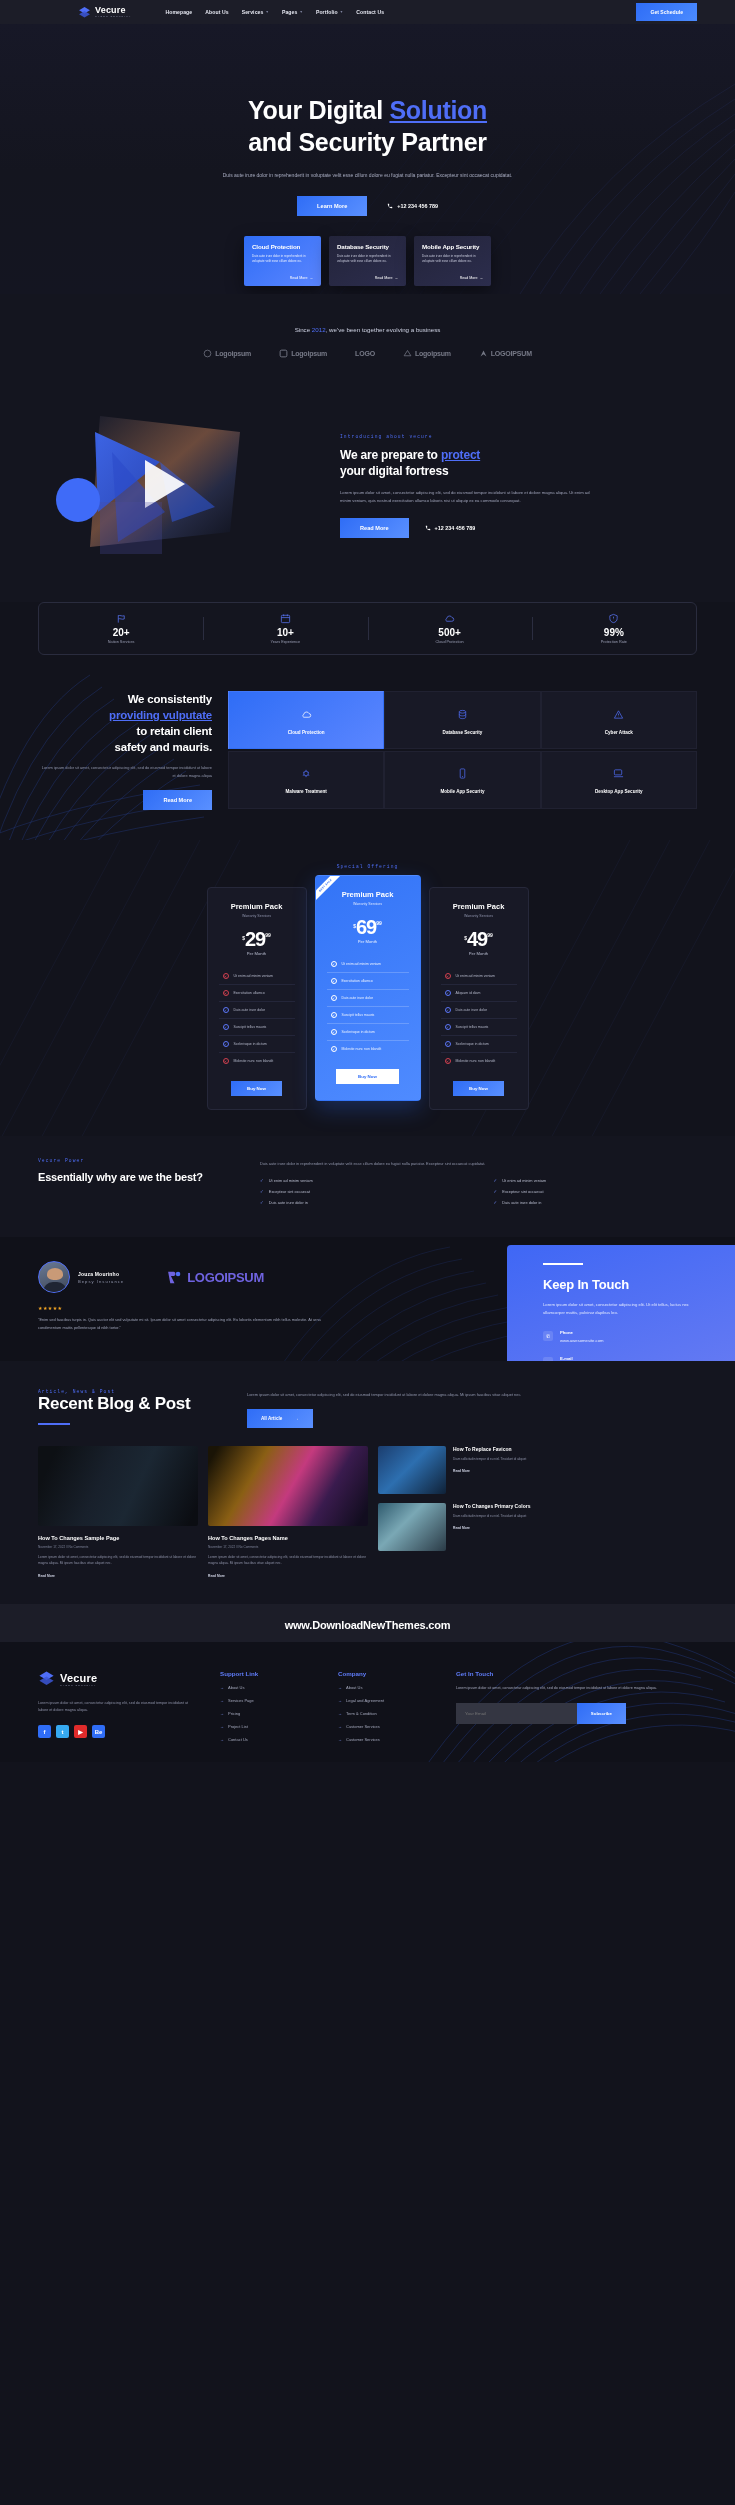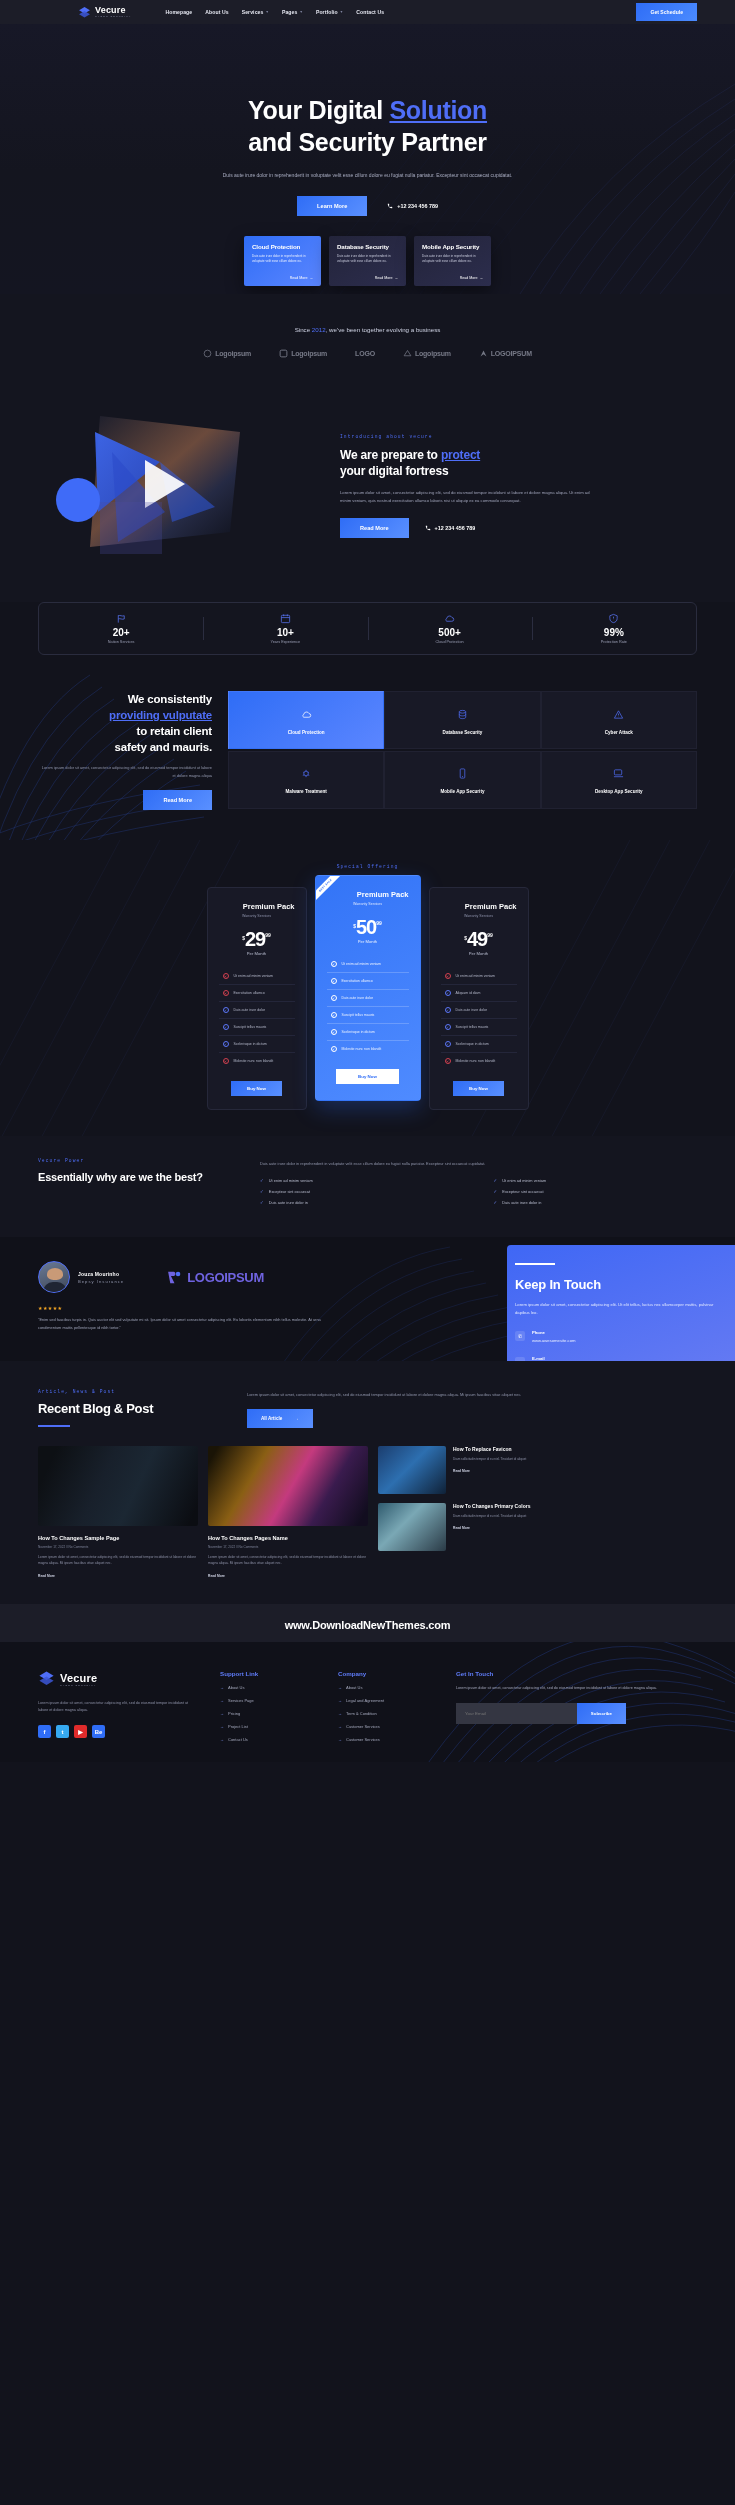--- a/index.html
+++ b/index.html
@@ -130,21 +130,21 @@
   }
   .pcard.featured {
     width:106px; background:linear-gradient(150deg,#3374f7,#4f8bff); border-color:transparent;
     margin-top:-12px; padding-bottom:16px; overflow:hidden; box-shadow:0 8px 22px rgba(47,109,246,.28);
   }
   .ribbon {
     position:absolute; left:-17px; top:6px; transform:rotate(-45deg);
     background:#fff; color:#2f6df6; font-size:2.6px; font-weight:bold;
     padding:2px 18px; letter-spacing:.3px;
   }
-  .pcard h3 { font-size:7.5px; font-weight:bold;text-align:right; }
+  .pcard h3 { font-size:7.5px; font-weight:bold; }
   .pcard .sub { font-size:3.6px; color:#8e93ab; margin-top:3px; }
   .pcard.featured .sub { color:#dbe6ff; }
   .price { margin-top:12px; display:flex; justify-content:center; align-items:flex-start; }
   .price .cur { font-size:5px; font-weight:bold; margin-top:5px; }
   .price .amt { font-size:20px; font-weight:bold; line-height:.9; letter-spacing:-1px; }
   .price .cts { font-size:5px; font-weight:bold; margin-top:2px; }
   .permonth { font-size:4.2px; color:#b9bdd0; margin-top:3px; }
   .pcard.featured .permonth { color:#e8f0ff; }
   .feats { margin-top:12px; }
   .feat {
@@ -189,36 +189,36 @@
   .testi-name { font-size:5px; font-weight:bold; letter-spacing:.2px; }
   .testi-role { font-size:4.2px; color:#9196ac; letter-spacing:1px; margin-top:2px; }
   .testi-logo { margin-left:34px; display:flex; align-items:center; gap:4px; }
   .testi-logo .txt { font-size:13px; font-weight:bold; color:#6f63e0; letter-spacing:-.3px; }
   .stars { color:#f5a623; font-size:5px; letter-spacing:.4px; margin-top:12px; }
   .testi-quote { font-size:3.9px; color:#9ba0b5; line-height:1.9; margin-top:5px; max-width:290px; }
 
   .keep {
     position:absolute; right:0; top:8px; width:228px; height:160px;
     background:linear-gradient(160deg,#3f67f5,#6b7df2); border-radius:4px 0 0 4px;
-    padding:18px 8px; z-index:4;
+    padding:18px 36px; z-index:4;
   }
   .keep .bar { width:40px; height:2px; background:#fff; }
   .keep h2 { font-size:13px; font-weight:bold; margin-top:12px; letter-spacing:-.2px; }
   .keep .body { font-size:4.2px; color:#e1e8ff; line-height:1.85; margin-top:9px; }
   .keep-row { display:flex; gap:7px; margin-top:13px; align-items:flex-start; }
   .keep-ico { width:10px; height:10px; border-radius:2px; background:#ffffff22; color:#fff;
     display:flex; align-items:center; justify-content:center; font-size:5px; flex:none; margin-top:1px; }
   .keep-lbl { font-size:4.2px; font-weight:bold; }
   .keep-val { font-size:4.2px; color:#e6ecff; margin-top:3px; }
 
   
   .blog { padding:28px 38px 26px; background:#14151f; }
   .blog-head { display:flex; gap:24px; }
   .blog-head-left { width:185px; }
-  .blog-head-left h2 { font-size:13px; font-weight:bold; margin-top:7px; letter-spacing:-.3px; }
+  .blog-head-left h2 { font-size:17px; font-weight:bold; letter-spacing:-.3px; }
   .underline { width:32px; height:2px; background:#4f6ef7; margin-top:9px; }
   .blog-head-right { flex:1; padding-top:2px; }
   .blog-head-right .body { font-size:3.9px; color:#9196ac; line-height:1.8; }
   .btn-article {
     margin-top:11px; background:linear-gradient(135deg,#2f6df6,#5a90ff); border:none; color:#fff;
     font-size:4.6px; font-weight:bold; padding:7px 14px; cursor:pointer;
     display:inline-flex; align-items:center; gap:12px;
   }
   .blog-grid { display:flex; gap:10px; margin-top:18px; }
   .post-lg { width:160px; }
@@ -626,21 +626,21 @@
         </div>
         <button class="btn-buy">Buy Now</button>
       </div>
 
       <div class="pcard featured">
         <div class="ribbon">BEST SALE</div>
         <h3>Premium Pack</h3>
         <div class="sub">Warranty Services</div>
         <div class="price">
           <span class="cur">$</span>
-          <span class="amt">50</span>
+          <span class="amt">69</span>
           <span class="cts">99</span>
         </div>
         <div class="permonth">Per Month</div>
         <div class="feats">
           <div class="feat">
               <span class="tick">✓</span>
               <span>Ut enim ad minim veniam</span>
             </div>
           <div class="feat">
               <span class="tick">✓</span>

